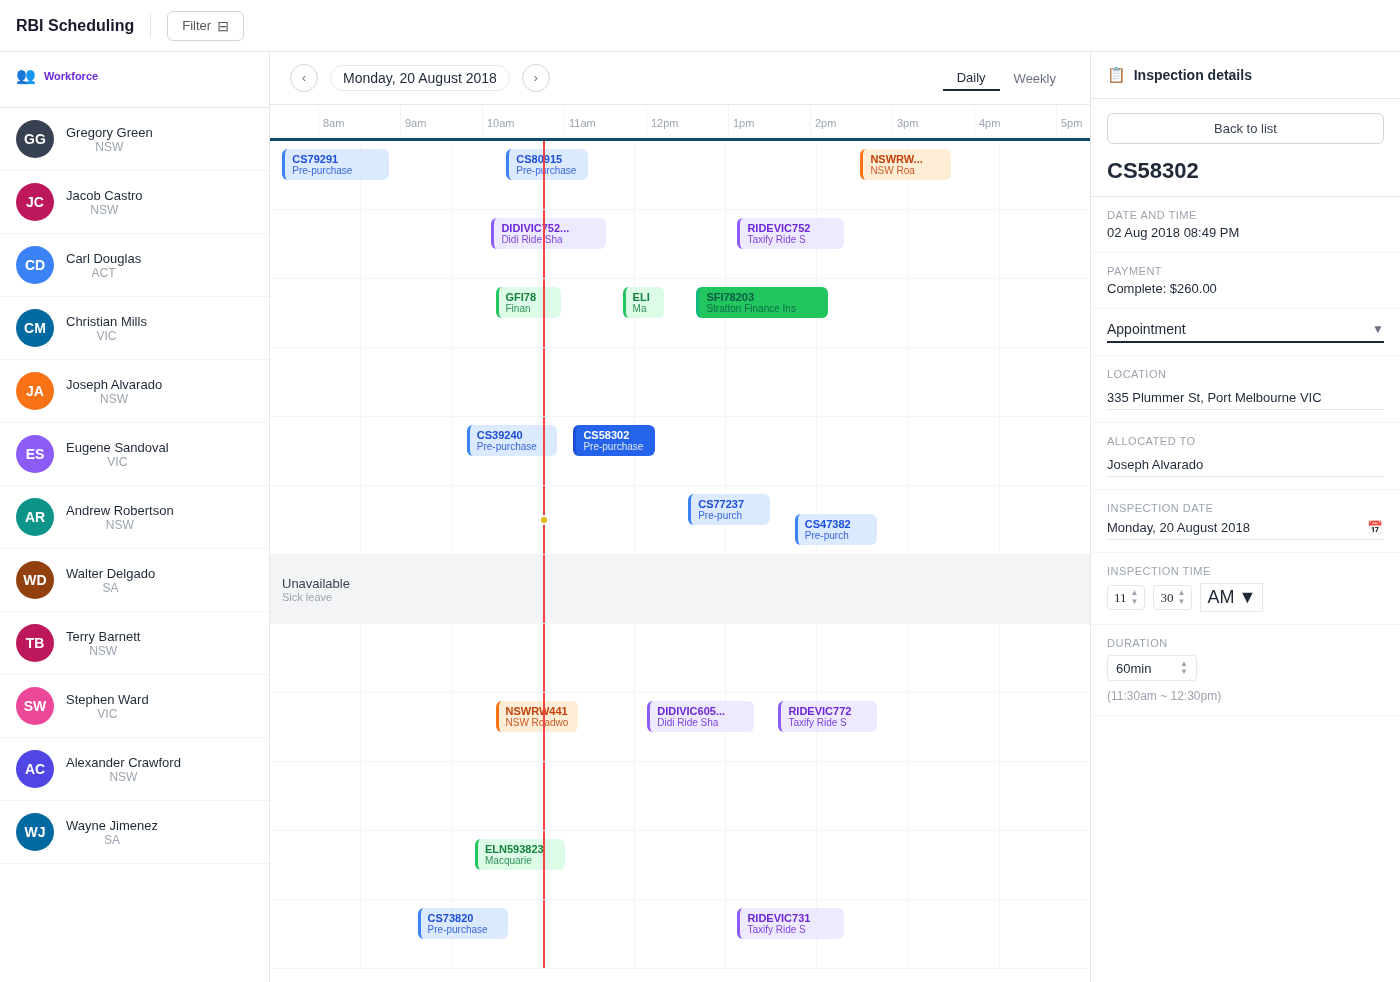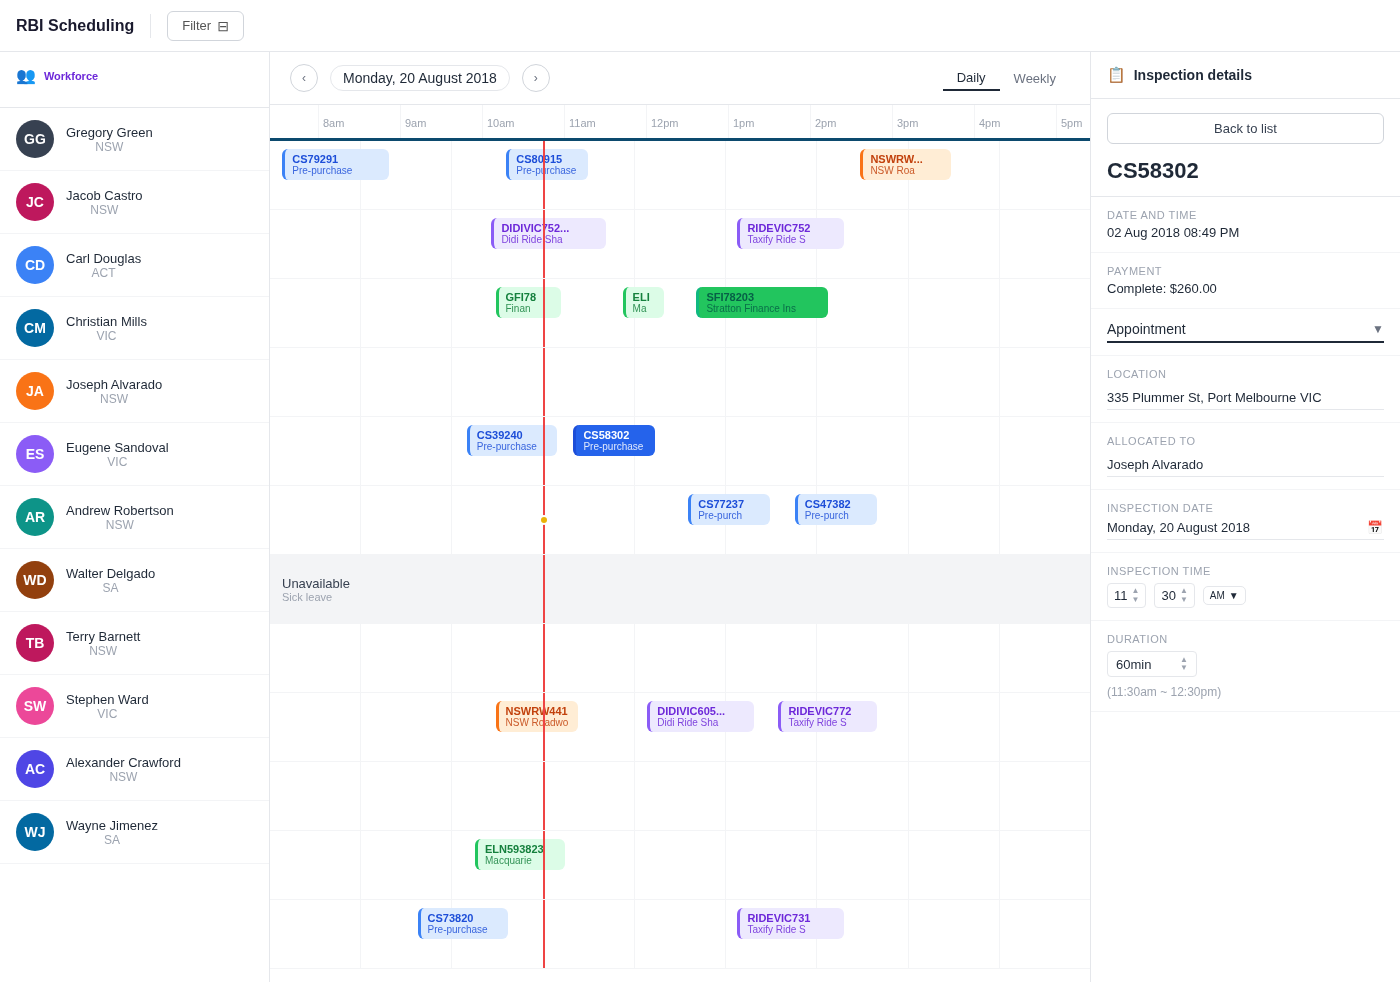--- a/index.html
+++ b/index.html
@@ -88,24 +88,24 @@
     .detail-label { font-size: 11px; color: #9ca3af; text-transform: uppercase; letter-spacing: 0.5px; margin-bottom: 4px; }
     .detail-value { font-size: 13px; color: #1f2937; }
     .form-section { padding: 12px 16px; border-bottom: 1px solid #f3f4f6; }
     .form-label { font-size: 11px; color: #9ca3af; text-transform: uppercase; letter-spacing: 0.5px; margin-bottom: 6px; }
     .form-select-row { display: flex; align-items: center; justify-content: space-between; border-bottom: 2px solid #1f2937; padding-bottom: 4px; }
     .form-select-val { font-size: 14px; font-weight: 500; color: #1f2937; }
     .form-select-arrow { color: #6b7280; font-size: 12px; }
     .form-input { width: 100%; border: none; border-bottom: 1px solid #e5e7eb; padding: 4px 0; font-size: 13px; color: #1f2937; outline: none; }
     .time-row { display: flex; align-items: center; gap: 8px; }
     .time-stepper { display: flex; align-items: center; border: 1px solid #e5e7eb; border-radius: 4px; padding: 3px 6px; gap: 4px; }
-    .time-val { font-size: 13px; color: #1f2937; }
+    .time-val { font-size: 13px; color: #1f2937; font-family: Liberation Serif, serif; }
     .time-arrows { display: flex; flex-direction: column; gap: 1px; }
     .time-arrow { font-size: 8px; color: #9ca3af; cursor: pointer; line-height: 1; }
-    .ampm-select { border: 1px solid #e5e7eb; border-radius: 5px; padding: 3px 6px; font-size: 10px; color: #1f2937; cursor: pointer; display: flex; align-items: center; gap: 4px; }
+    .ampm-select { border: 1px solid #e5e7eb; border-radius: 0; padding: 3px 6px; font-size: 18px; color: #1f2937; cursor: pointer; display: flex; align-items: center; gap: 4px; }
     .duration-row { display: flex; align-items: center; border: 1px solid #e5e7eb; border-radius: 4px; padding: 4px 8px; justify-content: space-between; width: 90px; }
     .duration-val { font-size: 13px; color: #1f2937; }
     .duration-arrows { display: flex; flex-direction: column; }
     .time-note { font-size: 12px; color: #9ca3af; margin-top: 8px; }
 
     
     .av-g1 { background: #be185d; }
     .av-g2 { background: #374151; }
     .av-b1 { background: #3b82f6; }
     .av-r1 { background: #0369a1; }
@@ -376,21 +376,21 @@
               <div class="time-cell"></div>
               <div class="time-cell"></div>
               <div class="time-cell"></div>
               <div class="time-cell"></div>
               <div class="time-cell"></div>
               <div class="time-cell"></div>
               <div class="appt appt-blue" style="left: 51%; width: 10%;">
                 <div class="appt-title">CS77237</div>
                 <div class="appt-sub">Pre-purch</div>
               </div>
-              <div class="appt appt-blue" style="left: 64%; width: 10%;">
+              <div class="appt appt-blue" style="left: 64%; width: 10%; margin-top: 20px;">
                 <div class="appt-title">CS47382</div>
                 <div class="appt-sub">Pre-purch</div>
               </div>
               <div class="time-line" style="left: 33.3333%;">
                 <div class="time-dot"></div>
               </div>
             </div>
           </div>
           <div class="worker-row unavailable">
             <div class="row-slots" style="position: relative;">

